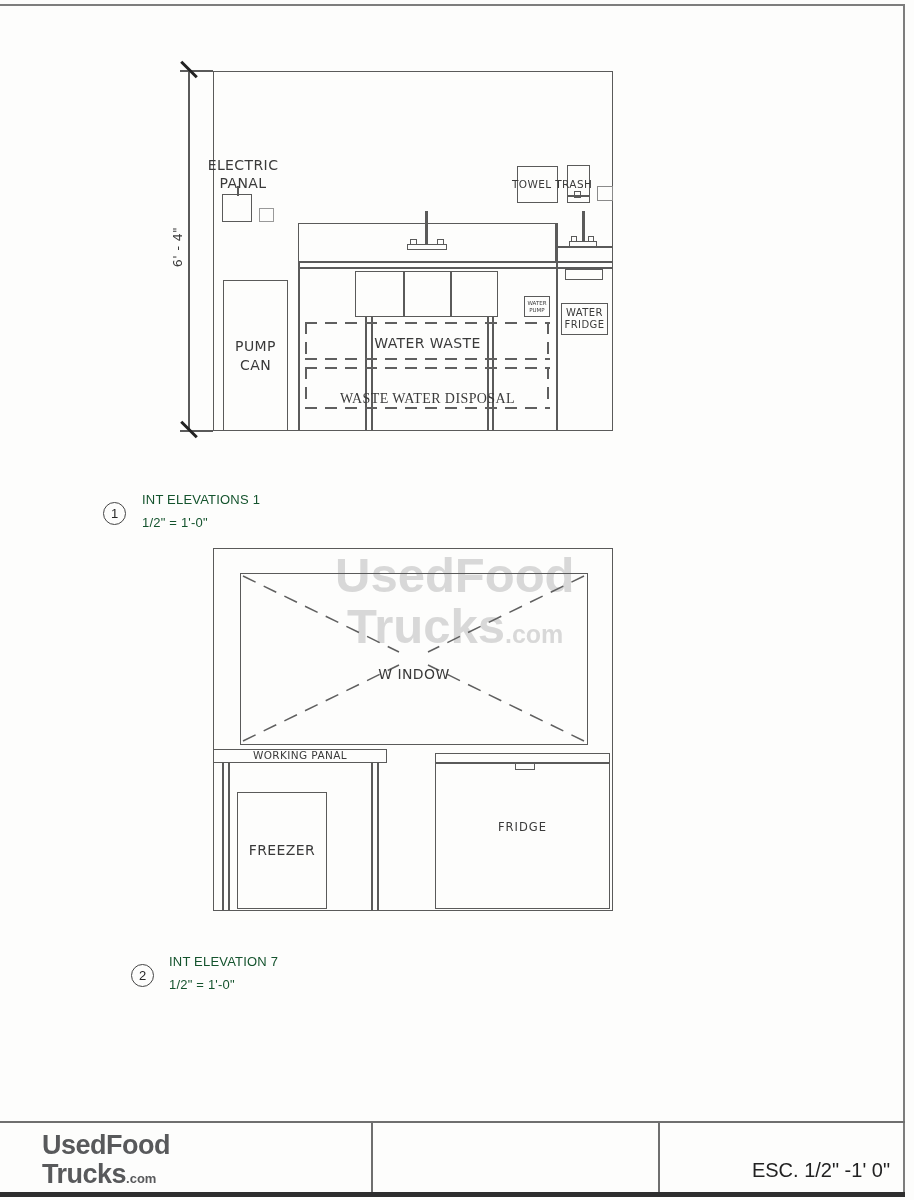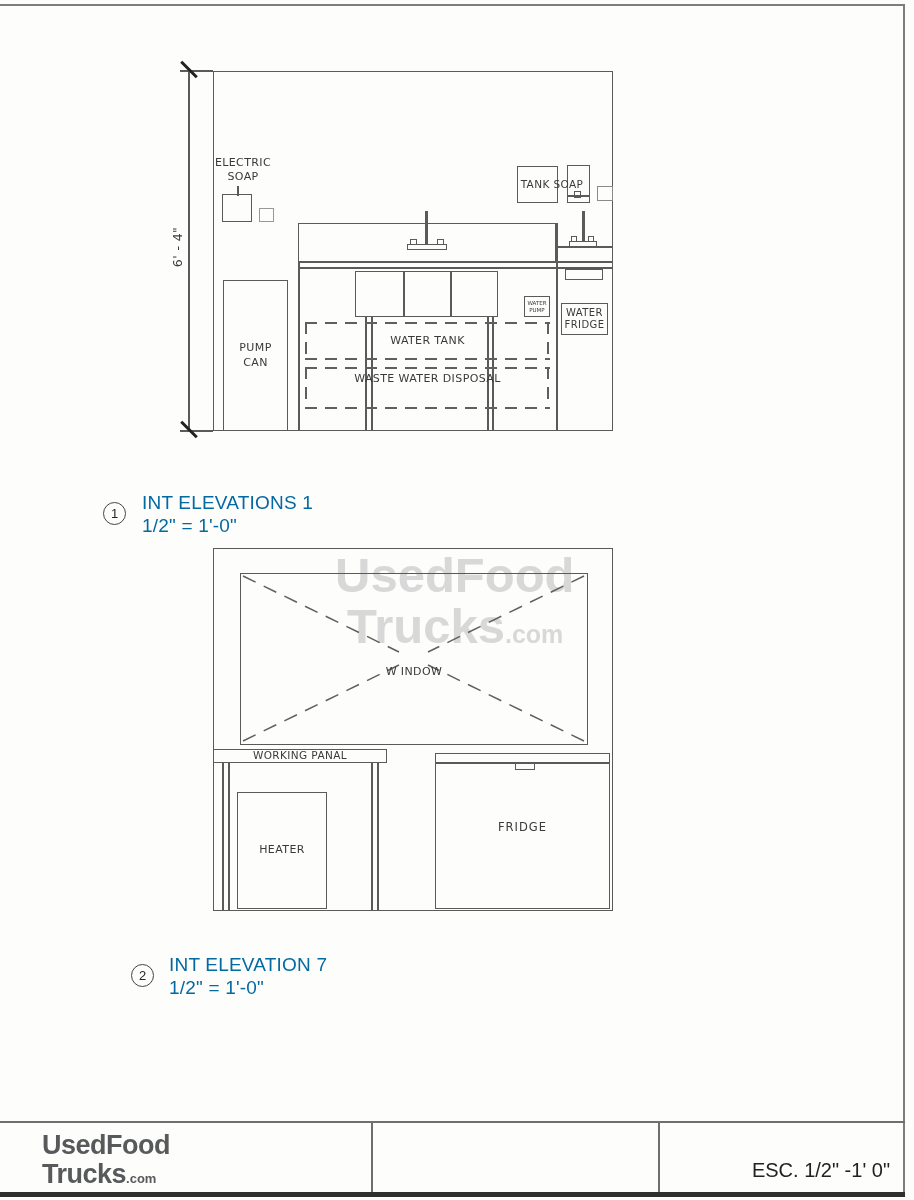--- a/index.html
+++ b/index.html
@@ -6,27 +6,27 @@
   .page{
     position:relative;width:914px;height:1200px;margin:0 auto;
     background:#fdfdfc;overflow:hidden;
     font-family:"Liberation Sans",sans-serif;color:#333;
   }
   .abs{position:absolute;}
   .ln{position:absolute;background:#5a5a5a;}
   .box{position:absolute;border:1.5px solid #5a5a5a;background:transparent;box-sizing:border-box;}
   .lbl{
     position:absolute;font-family:"DejaVu Sans","Liberation Sans",sans-serif;
-    font-size:11px;line-height:1.3;letter-spacing:.4px;color:#3a3a3a;
+    font-size:14px;line-height:1.3;letter-spacing:.4px;color:#3a3a3a;
     text-align:center;white-space:nowrap;
   }
   .hdash{position:absolute;height:2px;background:repeating-linear-gradient(to right,#5f5f5f 0 12px,transparent 12px 20px);}
   .vdash{position:absolute;width:2px;background:repeating-linear-gradient(to bottom,#5f5f5f 0 12px,transparent 12px 20px);}
   .tick{position:absolute;width:22px;height:3px;background:#222;transform:rotate(45deg);}
-  .title{position:absolute;font-size:19px;letter-spacing:.2px;color:#0369a1;white-space:nowrap;}
+  .title{position:absolute;font-size:13px;letter-spacing:.2px;color:#14532d;white-space:nowrap;}
   .circ{
     position:absolute;width:23px;height:23px;border:1.5px solid #444;border-radius:50%;
     box-sizing:border-box;display:flex;align-items:center;justify-content:center;
     font-size:13px;color:#262626;
   }
   .flexc{display:flex;flex-direction:column;align-items:center;justify-content:center;}
   .wm{
     position:absolute;left:335px;top:550px;z-index:0;
     font-weight:bold;font-size:49px;line-height:1.04;letter-spacing:0;
     color:rgba(186,186,186,.55);white-space:nowrap;
@@ -58,21 +58,21 @@
 
     <div class="ln" style="left:188px;top:71px;width:1.5px;height:360px;"></div>
     <div class="ln" style="left:180px;top:70px;width:33px;height:1.5px;"></div>
     <div class="ln" style="left:180px;top:430px;width:33px;height:1.5px;"></div>
     <div class="tick" style="left:178px;top:68px;"></div>
     <div class="tick" style="left:178px;top:428px;"></div>
     <div class="lbl" style="left:148px;top:222px;width:60px;height:50px;transform:rotate(-90deg);font-size:12.5px;display:flex;align-items:center;justify-content:center;">6' - 4"</div>
 
     <div class="lbl" style="left:207px;top:156px;width:72px;">
       <div>ELECTRIC</div>
-      <div>SOAP</div>
+      <div>PANAL</div>
     </div>
     <div class="ln" style="left:237px;top:186px;width:1.5px;height:10px;"></div>
     <div class="box" style="left:222px;top:194px;width:30px;height:28px;"></div>
     <div class="box" style="left:259px;top:208px;width:15px;height:14px;border-color:#999;"></div>
 
     <div class="box flexc" style="left:223px;top:280px;width:65px;height:151px;">
       <div class="lbl" style="position:static;">
         <div>PUMP</div>
         <div>CAN</div>
       </div>
@@ -100,48 +100,48 @@
     <div class="ln" style="left:450px;top:271px;width:1.5px;height:46px;"></div>
     <div class="ln" style="left:365px;top:317px;width:1.5px;height:114px;"></div>
     <div class="ln" style="left:371px;top:317px;width:1.5px;height:114px;"></div>
     <div class="ln" style="left:487px;top:317px;width:1.5px;height:114px;"></div>
     <div class="ln" style="left:492px;top:317px;width:1.5px;height:114px;"></div>
 
     <div class="hdash" style="left:305px;top:322px;width:245px;"></div>
     <div class="hdash" style="left:305px;top:358px;width:245px;"></div>
     <div class="vdash" style="left:305px;top:322px;height:38px;"></div>
     <div class="vdash" style="left:547px;top:322px;height:38px;"></div>
-    <div class="lbl" style="left:305px;top:334px;width:245px;">WATER TANK</div>
+    <div class="lbl" style="left:305px;top:334px;width:245px;">WATER WASTE</div>
 
     <div class="hdash" style="left:305px;top:367px;width:245px;"></div>
     <div class="hdash" style="left:305px;top:407px;width:245px;"></div>
     <div class="vdash" style="left:305px;top:367px;height:42px;"></div>
     <div class="vdash" style="left:547px;top:367px;height:42px;"></div>
-    <div class="lbl" style="left:305px;top:372px;width:245px;">WASTE WATER DISPOSAL</div>
+    <div class="lbl" style="left:305px;top:390px;width:245px;font-family:Liberation Serif, serif;">WASTE WATER DISPOSAL</div>
 
     <div class="box flexc" style="left:524px;top:296px;width:26px;height:21px;">
       <div class="lbl" style="position:static;font-size:5.5px;line-height:1.2;letter-spacing:0;">
         <div>WATER</div>
         <div>PUMP</div>
       </div>
     </div>
 
     <div class="box flexc" style="left:561px;top:303px;width:47px;height:32px;">
       <div class="lbl" style="position:static;font-size:10px;line-height:1.25;">
         <div>WATER</div>
         <div>FRIDGE</div>
       </div>
     </div>
     <div class="box" style="left:565px;top:269px;width:38px;height:11px;"></div>
 
     <div class="box" style="left:517px;top:166px;width:41px;height:37px;"></div>
     <div class="box" style="left:567px;top:165px;width:23px;height:38px;"></div>
     <div class="ln" style="left:567px;top:195px;width:23px;height:1.5px;"></div>
     <div class="box" style="left:574px;top:191px;width:7px;height:7px;"></div>
-    <div class="lbl" style="left:512px;top:178px;width:80px;font-size:10.5px;">TANK SOAP</div>
+    <div class="lbl" style="left:512px;top:178px;width:80px;font-size:10.5px;">TOWEL TRASH</div>
     <div class="box" style="left:597px;top:186px;width:16px;height:15px;border-color:#8a8a8a;"></div>
   </div>
 
   <div class="circ" style="left:103px;top:502px;">1</div>
   <div class="title" style="left:142px;top:492px;">INT ELEVATIONS 1</div>
   <div class="title" style="left:142px;top:515px;">1/2" = 1'-0"</div>
 
   <div class="abs">
 
     <div class="box" style="left:213px;top:548px;width:400px;height:363px;"></div>
@@ -158,21 +158,21 @@
 
     <div class="box flexc" style="left:213px;top:749px;width:174px;height:14px;">
       <div class="lbl" style="position:static;font-size:10.5px;">WORKING PANAL</div>
     </div>
     <div class="ln" style="left:222px;top:763px;width:1.5px;height:148px;"></div>
     <div class="ln" style="left:228px;top:763px;width:1.5px;height:148px;"></div>
     <div class="ln" style="left:371px;top:763px;width:1.5px;height:148px;"></div>
     <div class="ln" style="left:377px;top:763px;width:1.5px;height:148px;"></div>
 
     <div class="box flexc" style="left:237px;top:792px;width:90px;height:117px;">
-      <div class="lbl" style="position:static;">HEATER</div>
+      <div class="lbl" style="position:static;">FREEZER</div>
     </div>
 
     <div class="box" style="left:435px;top:753px;width:175px;height:156px;"></div>
     <div class="ln" style="left:435px;top:762px;width:175px;height:1.5px;"></div>
     <div class="box" style="left:515px;top:763px;width:20px;height:7px;background:#fdfdfc;"></div>
     <div class="lbl" style="left:460px;top:820px;width:125px;font-size:11.5px;letter-spacing:1px;">FRIDGE</div>
   </div>
 
   <div class="circ" style="left:131px;top:964px;">2</div>
   <div class="title" style="left:169px;top:954px;">INT ELEVATION 7</div>

